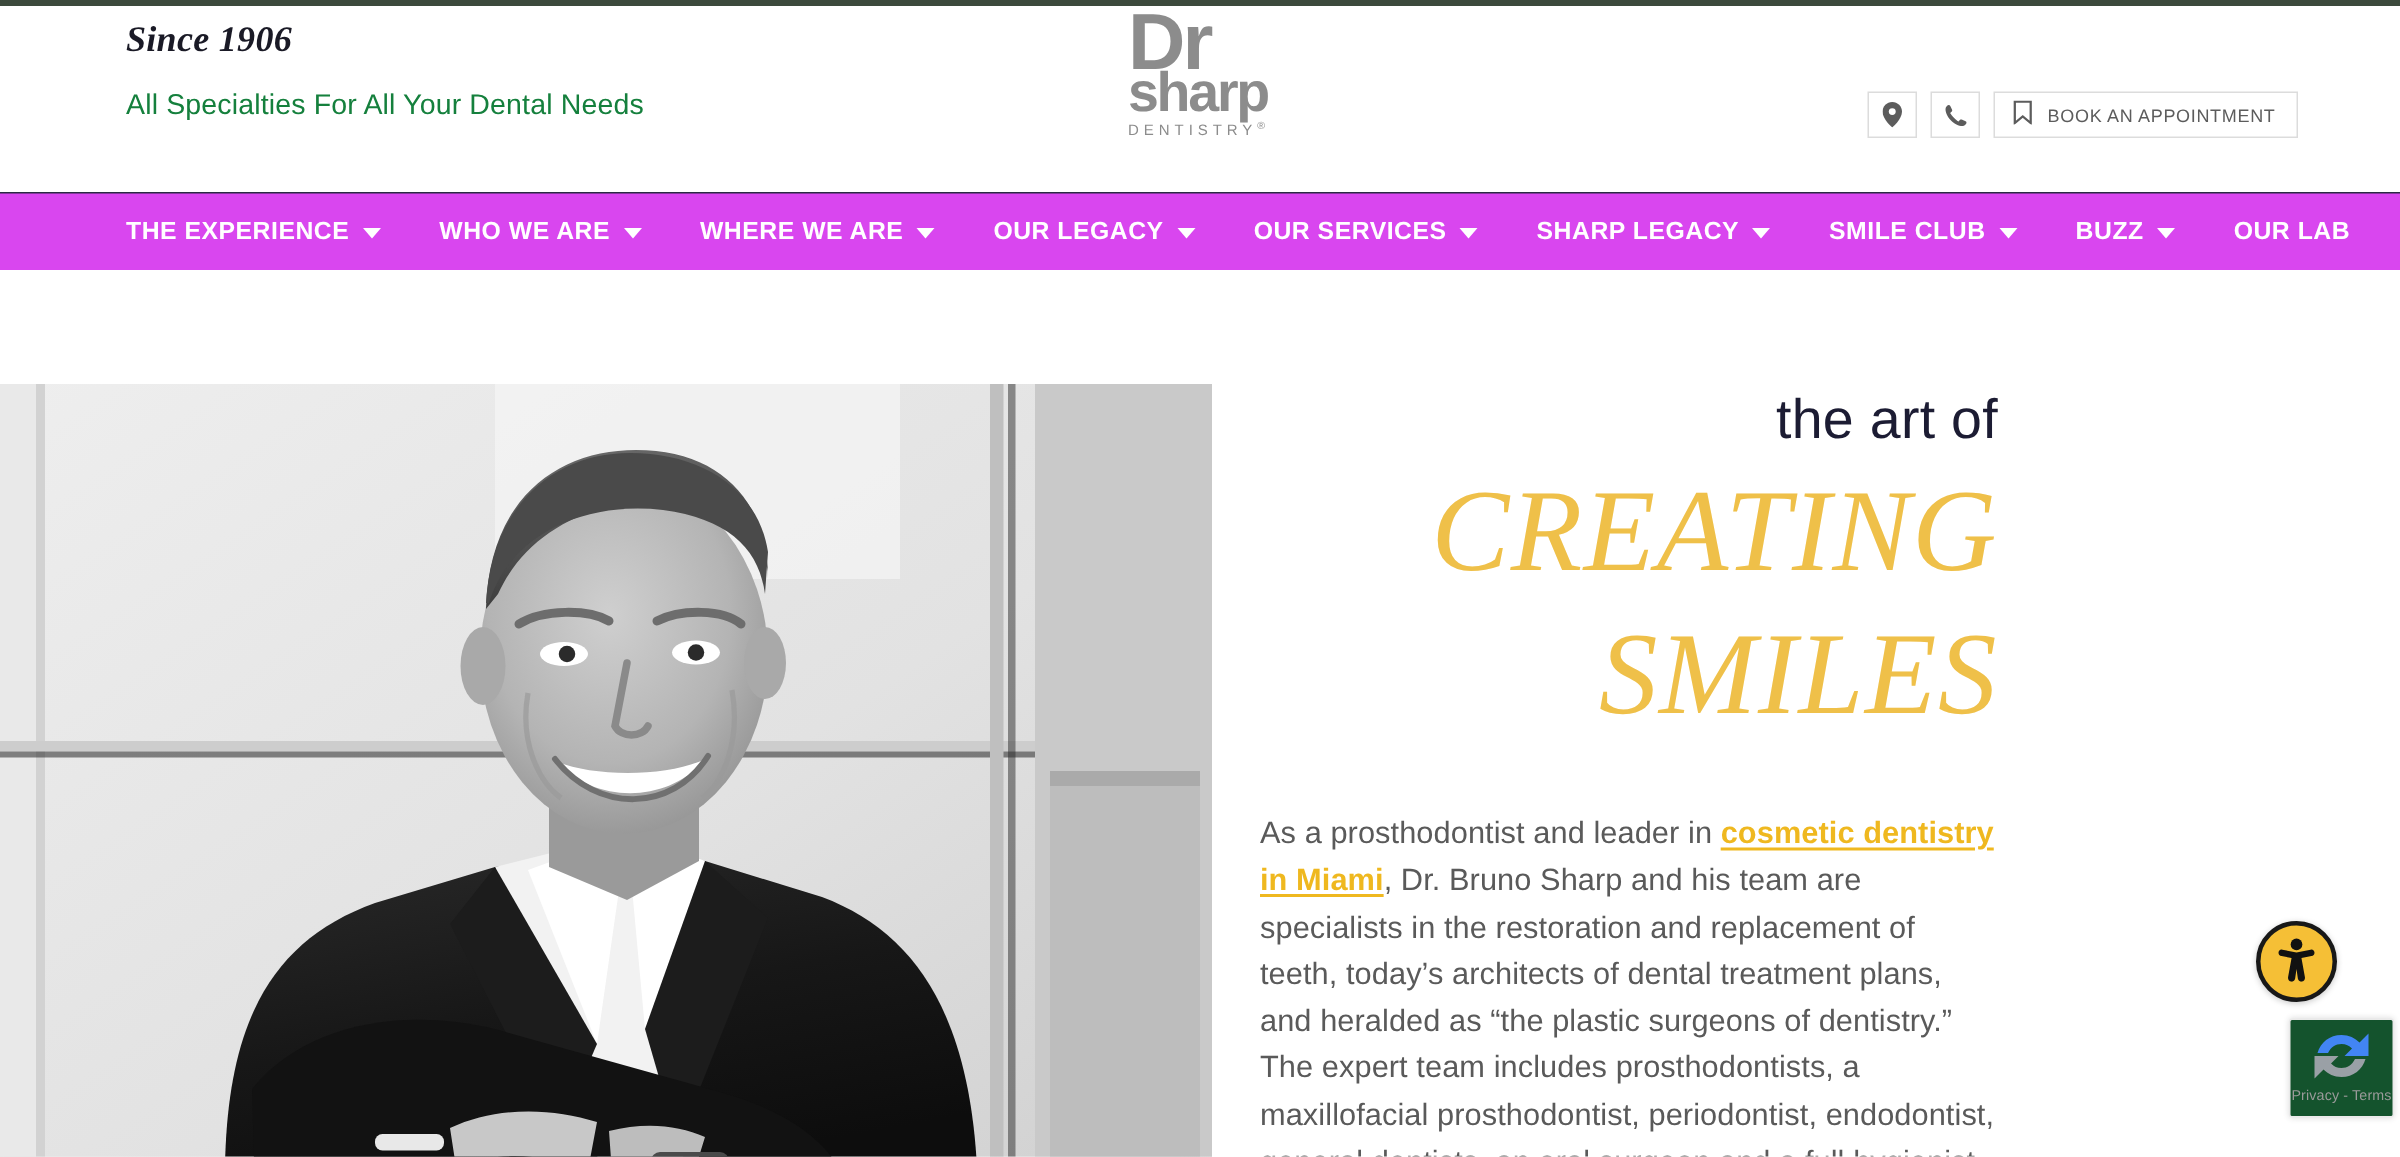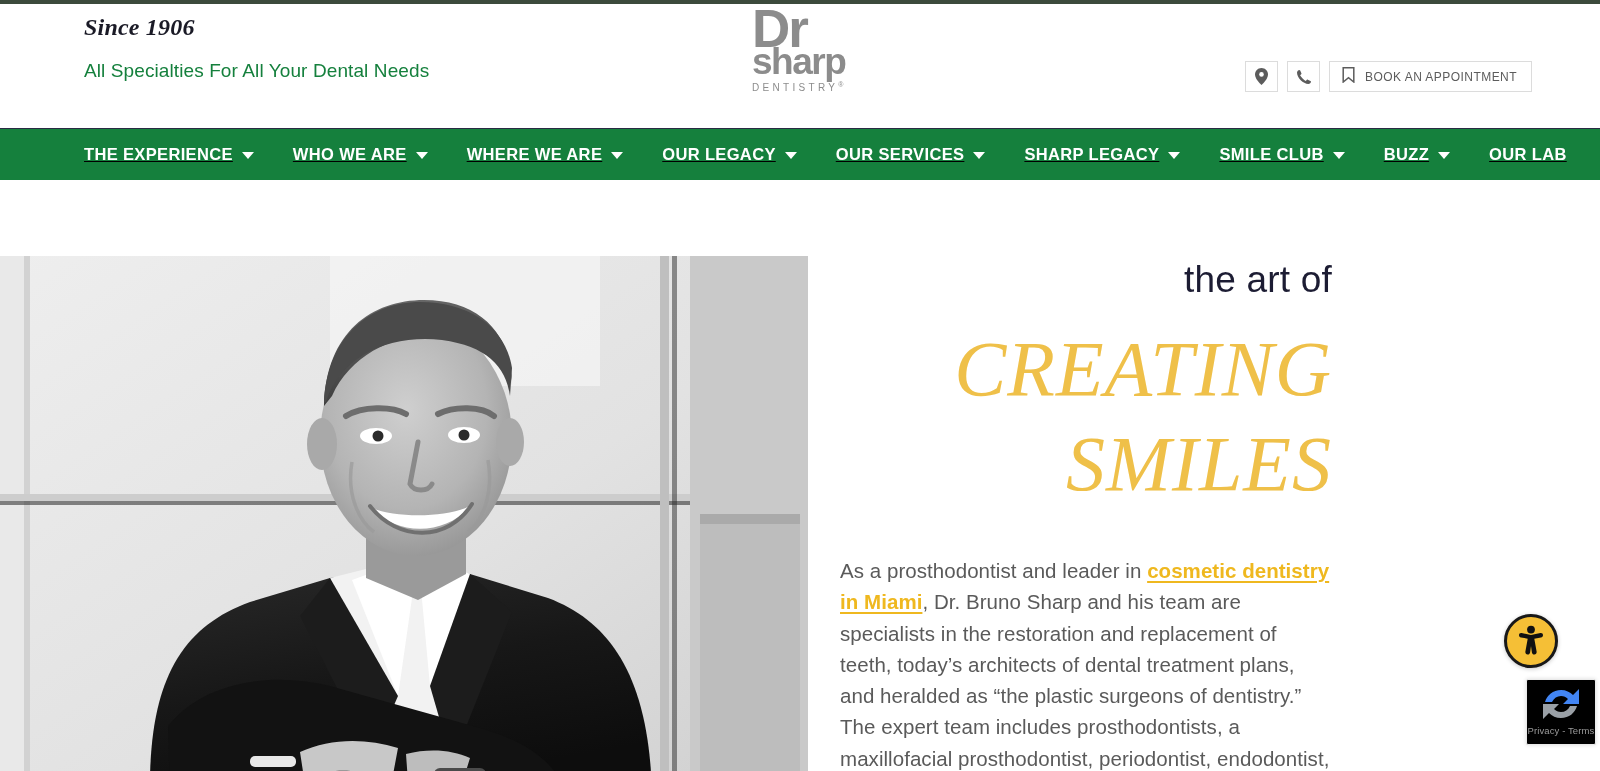--- a/index.html
+++ b/index.html
@@ -132,26 +132,25 @@
     color: #5c5c5c;
     letter-spacing: 0.45px;
     font-weight: 400;
     white-space: nowrap;
   }
 
   
   .navbar {
     width: 100%;
     height: 52px;
-    background: #15803d;
+    background: #d946ef;
     display: flex;
     align-items: center;
     padding-left: 84px;
     border-top: 1px solid #2a2a44;
-    text-decoration: underline;
   }
   .nav-item {
     display: flex;
     align-items: center;
     gap: 9px;
     margin-right: 39px;
     cursor: pointer;
     height: 52px;
   }
   .nav-item .nav-label {
@@ -205,21 +204,21 @@
   }
   .headline {
     font-family: "Liberation Serif", serif;
     font-style: italic;
     font-size: 78px;
     color: #efc049;
     text-align: right;
     line-height: 95px;
     letter-spacing: 1px;
     font-weight: 400;
-    margin-top: 17px;
+    margin-top: 2px;
   }
   .body-copy {
     margin-top: 44px;
     font-family: "Liberation Sans", sans-serif;
     font-size: 20.5px;
     line-height: 31.3px;
     color: #5a5a5a;
     text-align: left;
     letter-spacing: 0.05px;
   }
@@ -230,21 +229,21 @@
     text-underline-offset: 3px;
   }
 
   
   .recaptcha {
     position: absolute;
     right: 4px;
     bottom: 4px;
     width: 70px;
     height: 66px;
-    background: #000000;
+    background: #14532d;
     border: 1px solid #eaeaea;
     border-radius: 2px;
     box-shadow: 0 0 4px rgba(0,0,0,0.14);
     display: flex;
     flex-direction: column;
     align-items: center;
     justify-content: flex-start;
     padding-top: 7px;
     overflow: hidden;
   }

